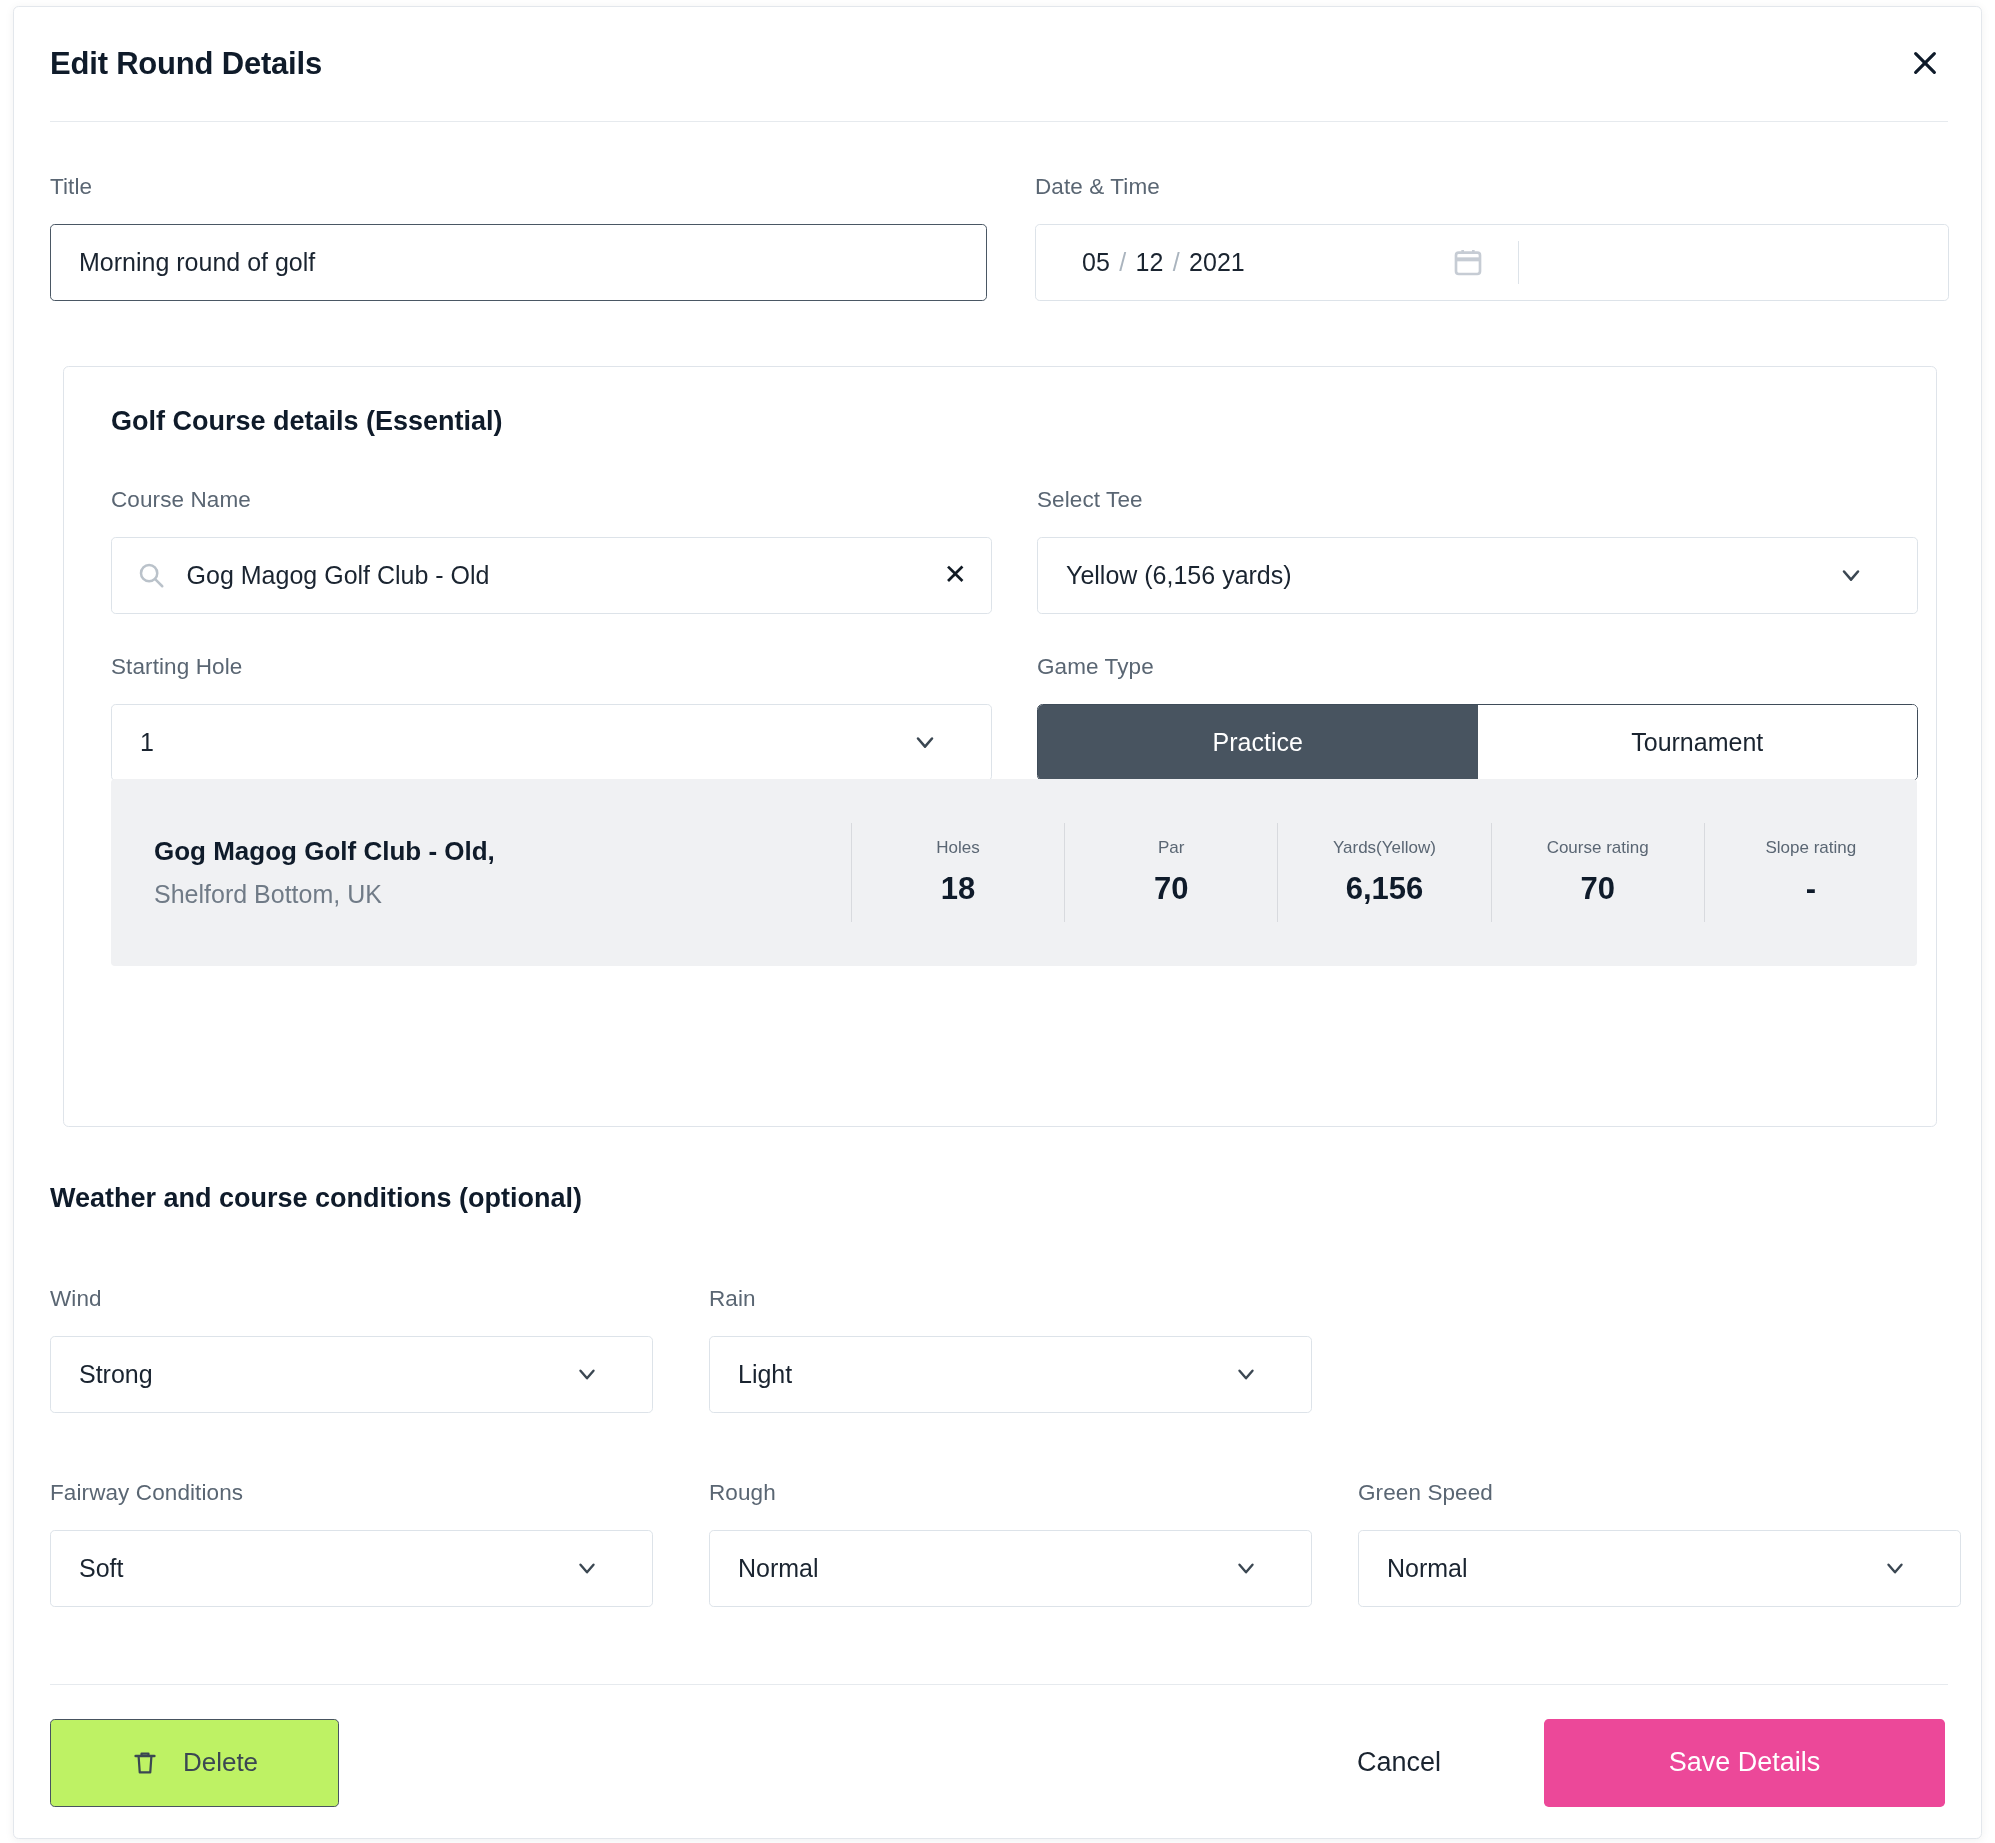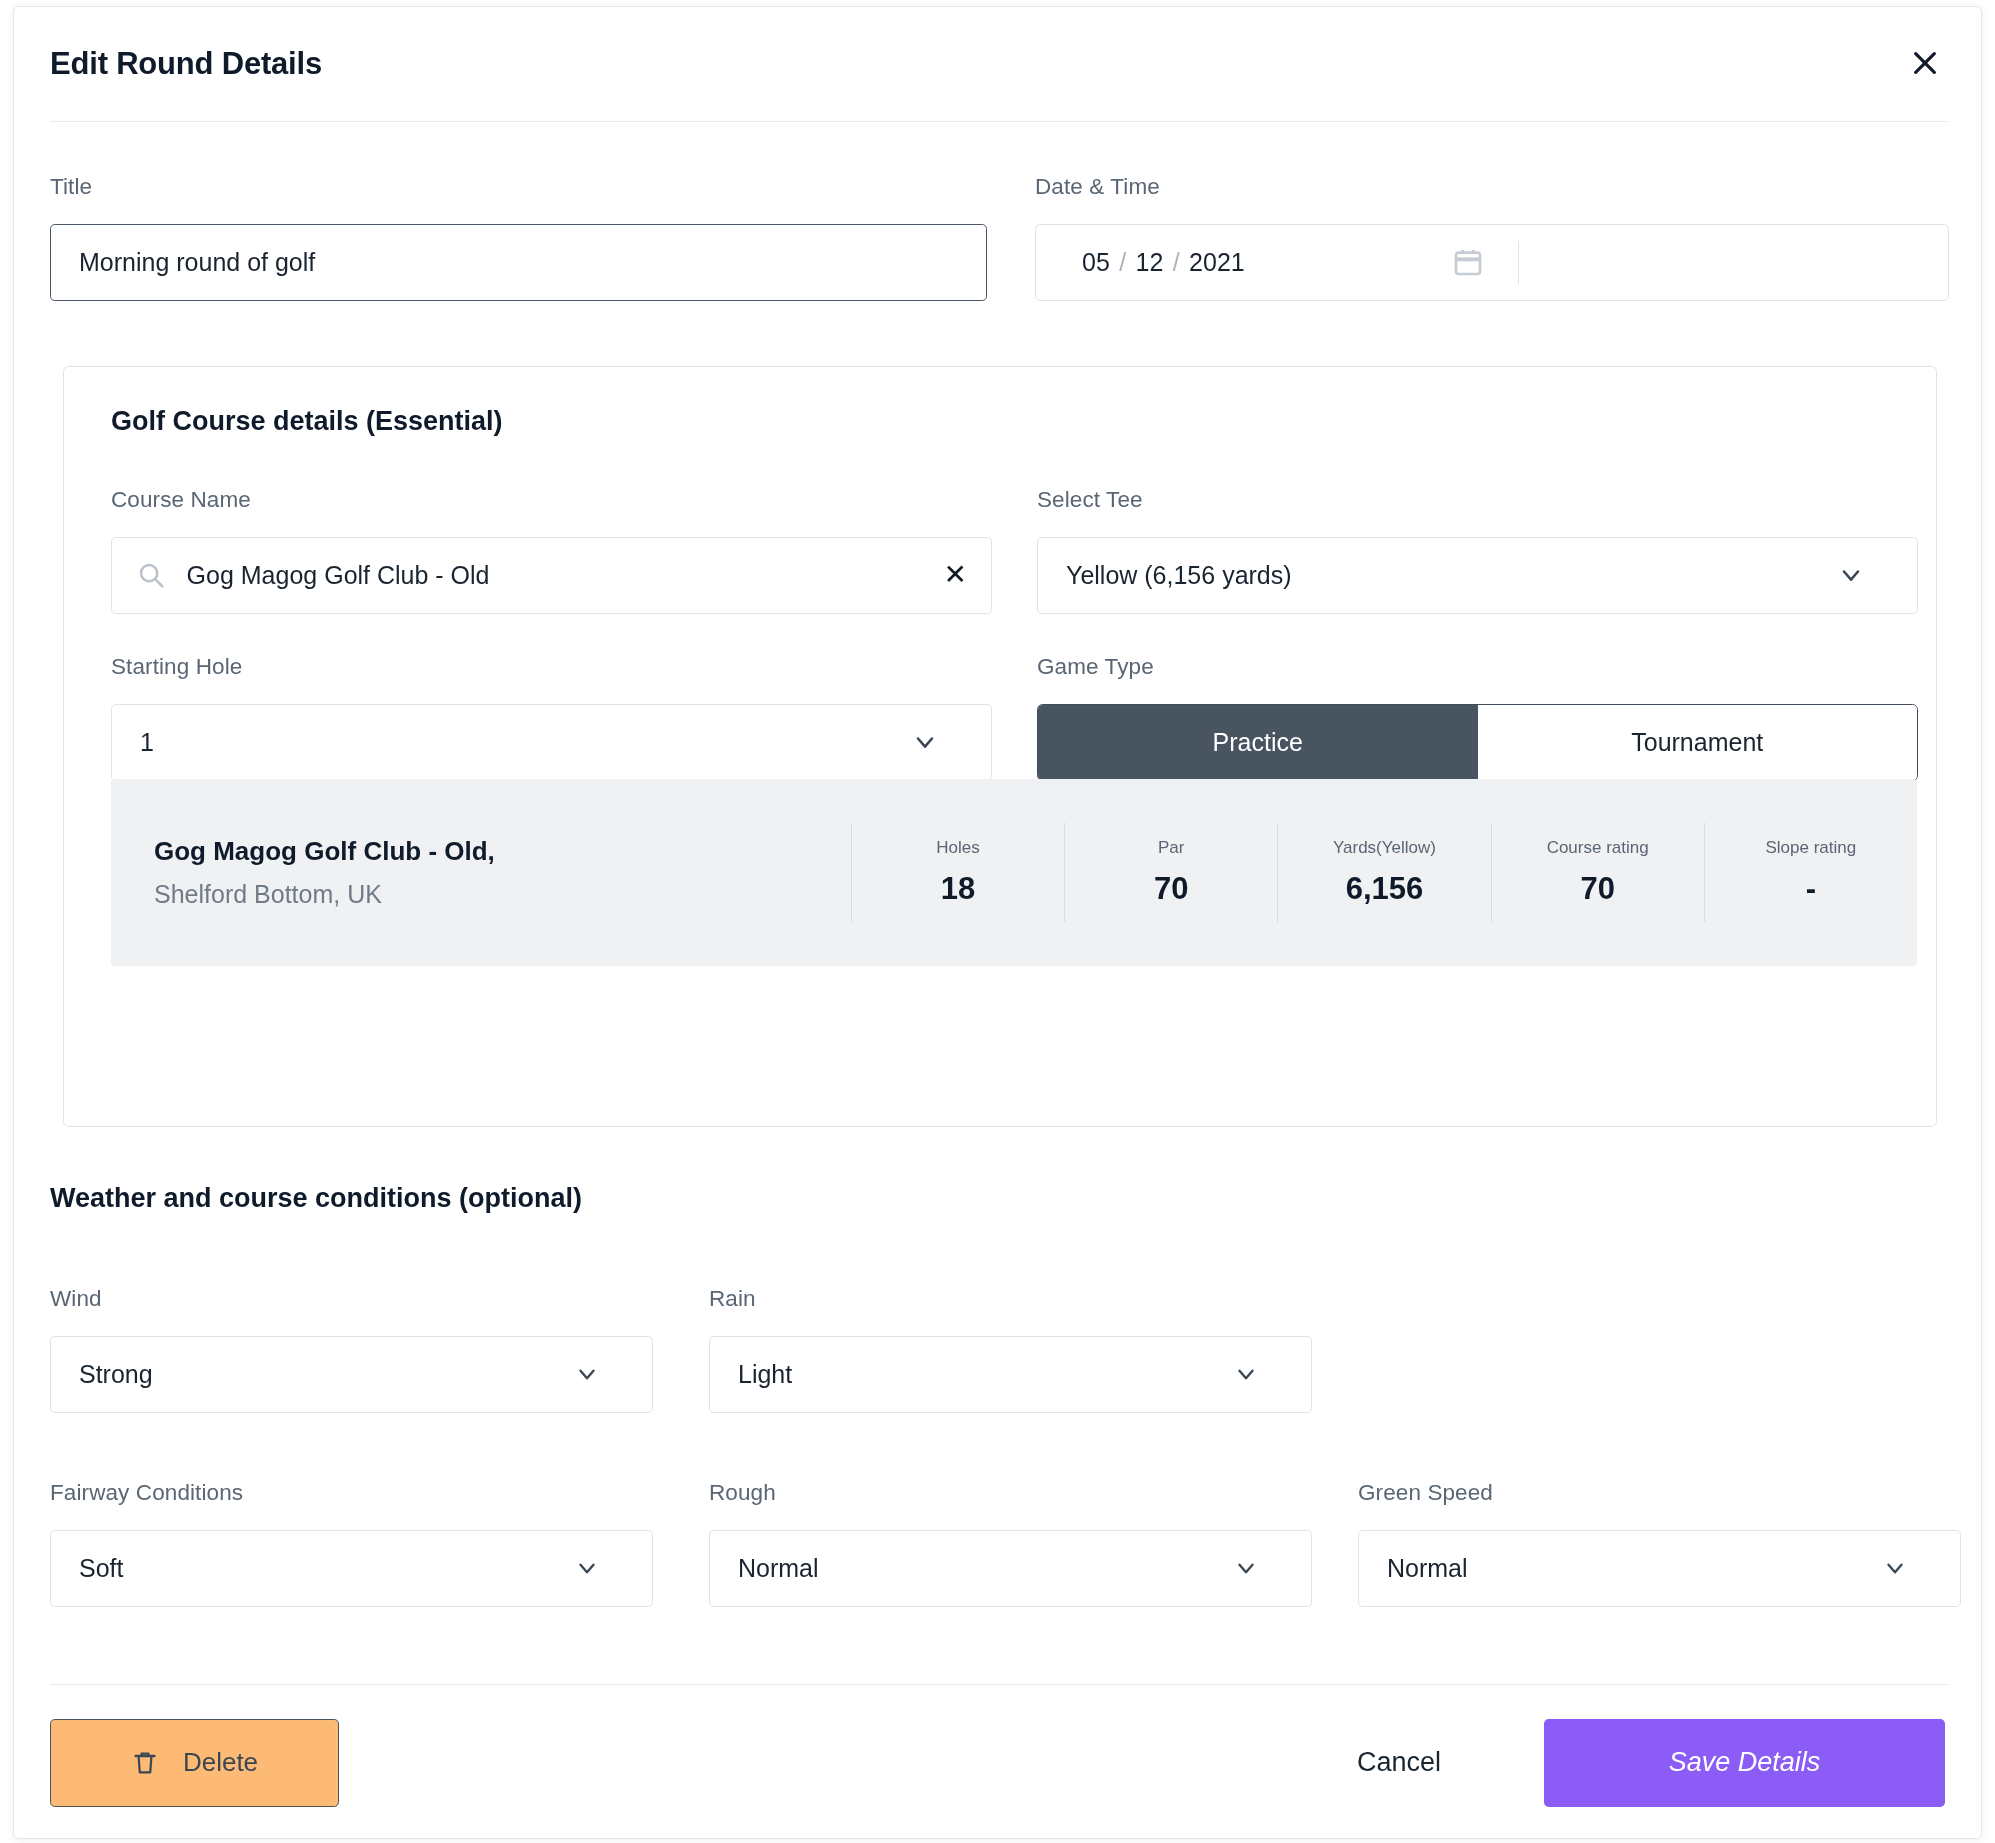--- a/index.html
+++ b/index.html
@@ -151,21 +151,21 @@
 
   
   .ftr-rule {
     position: absolute; left: 36px; top: 1677px;
     width: 1898px; height: 0.9px; background: #e6eaee;
   }
   .del-btn {
     position: absolute; left: 36px; top: 1712px;
     width: 289px; height: 88px;
     border: 1.9px solid #485460; border-radius: 4.7px;
-    background: #fdba74; cursor: pointer;
+    background: #bef264; cursor: pointer;
     display: flex; align-items: center; justify-content: center;
     font-size: 26px; color: #3b4752; font-weight: normal;
     font-family: "Liberation Sans", sans-serif;
   }
   .del-icon { margin-right: 24px; display: flex; align-items: center; }
   .cancel-btn {
     position: absolute; right: 512px; top: 1712px;
     height: 88px; padding: 0 28px;
     background: none; border: none; cursor: pointer;
     font-size: 27px; color: #1a2430;
@@ -376,16 +376,16 @@
         <line x1="4" y1="6" x2="20" y2="6" stroke-width="2.2"></line>
         <path d="M9 6V4h6v2"></path>
         <path d="M6.5 6l1 14h9l1-14"></path>
       </svg>
     </span>
     <span>Delete</span>
   </button>
 
   <button class="cancel-btn">Cancel</button>
 
-  <button class="save-btn" style="background: #8b5cf6; font-style: italic;">Save Details</button>
+  <button class="save-btn" style="background: #ec4899;">Save Details</button>
 
 </div>
 
 
 </body></html>

